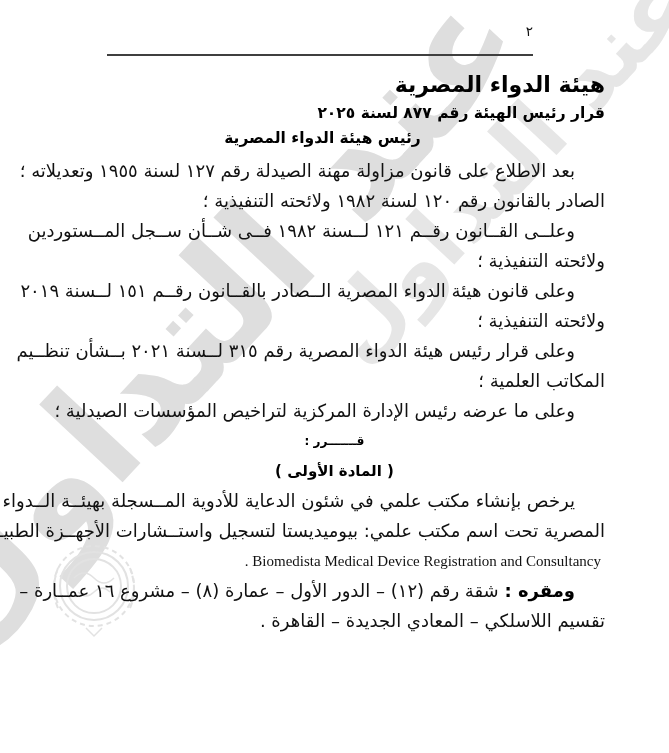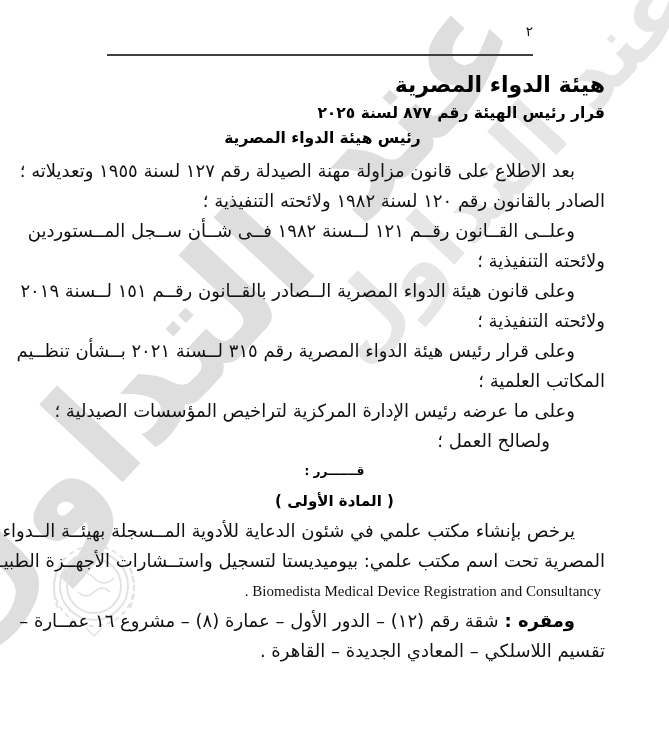--- a/index.html
+++ b/index.html
@@ -111,23 +111,20 @@
         </div>
 
         <div class="line">
           <span>المكاتب العلمية ؛</span>
         </div>
 
         <div class="line indent">
           <span>وعلى ما عرضه رئيس الإدارة المركزية لتراخيص المؤسسات الصيدلية ؛</span>
         </div>
 
-        <div class="line indent" style="padding-right: 55px;">
-          <span>ولصالح العمل ؛</span>
-        </div>
       </div>
 
     <div class="decree-heading">قـــــــرر :</div>
     <div class="article-heading">( المادة الأولى )</div>
 
     <div>
 
         <div class="line indent">
           <span>يرخص بإنشاء مكتب علمي في شئون الدعاية للأدوية المــسجلة بهيئــة الــدواء</span>
         </div>

